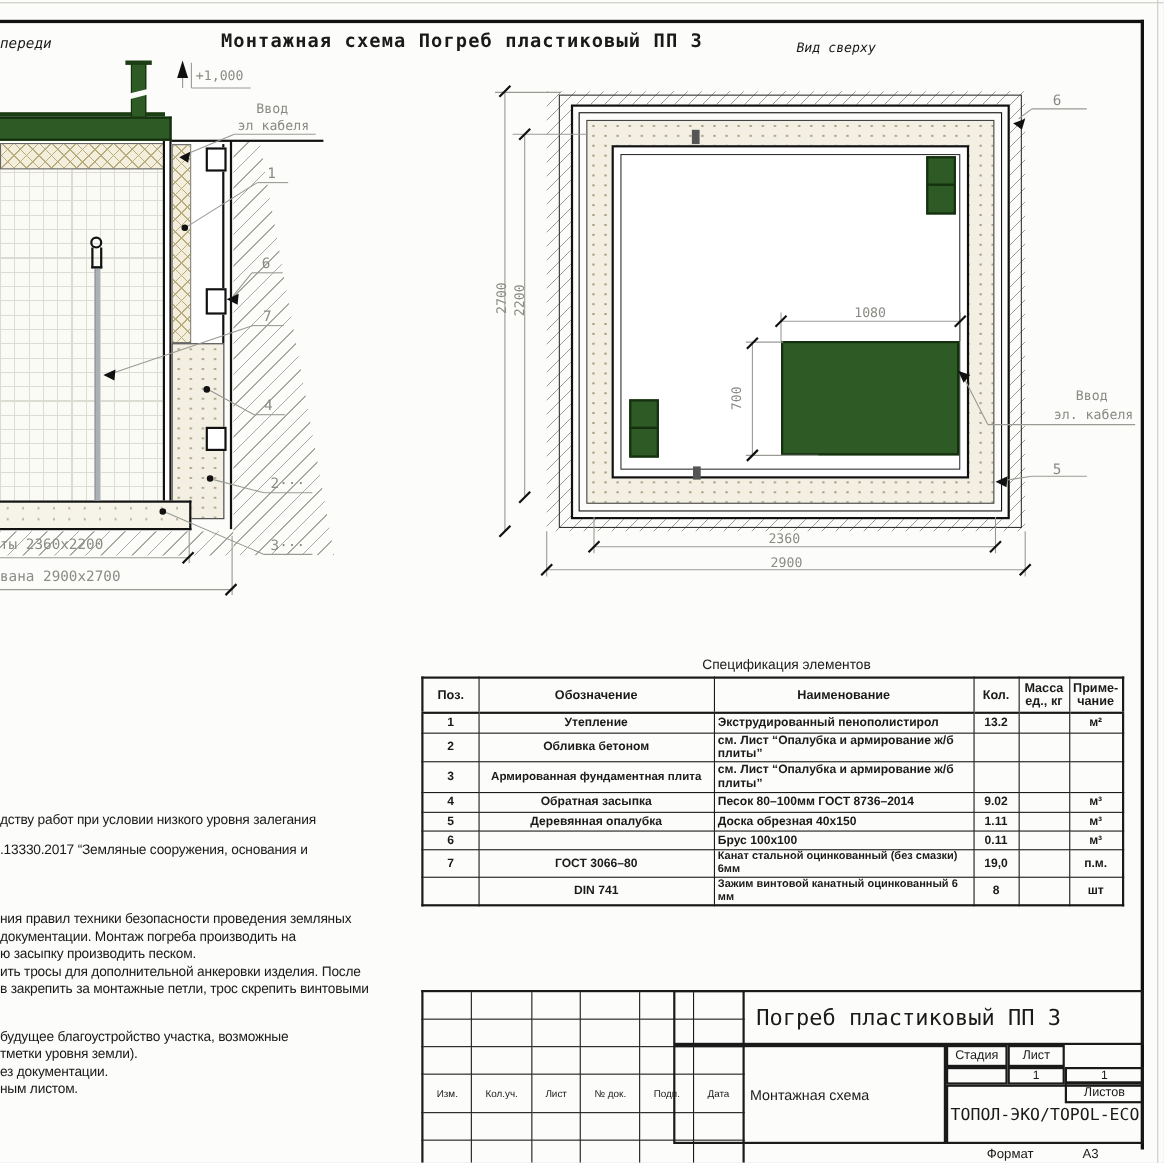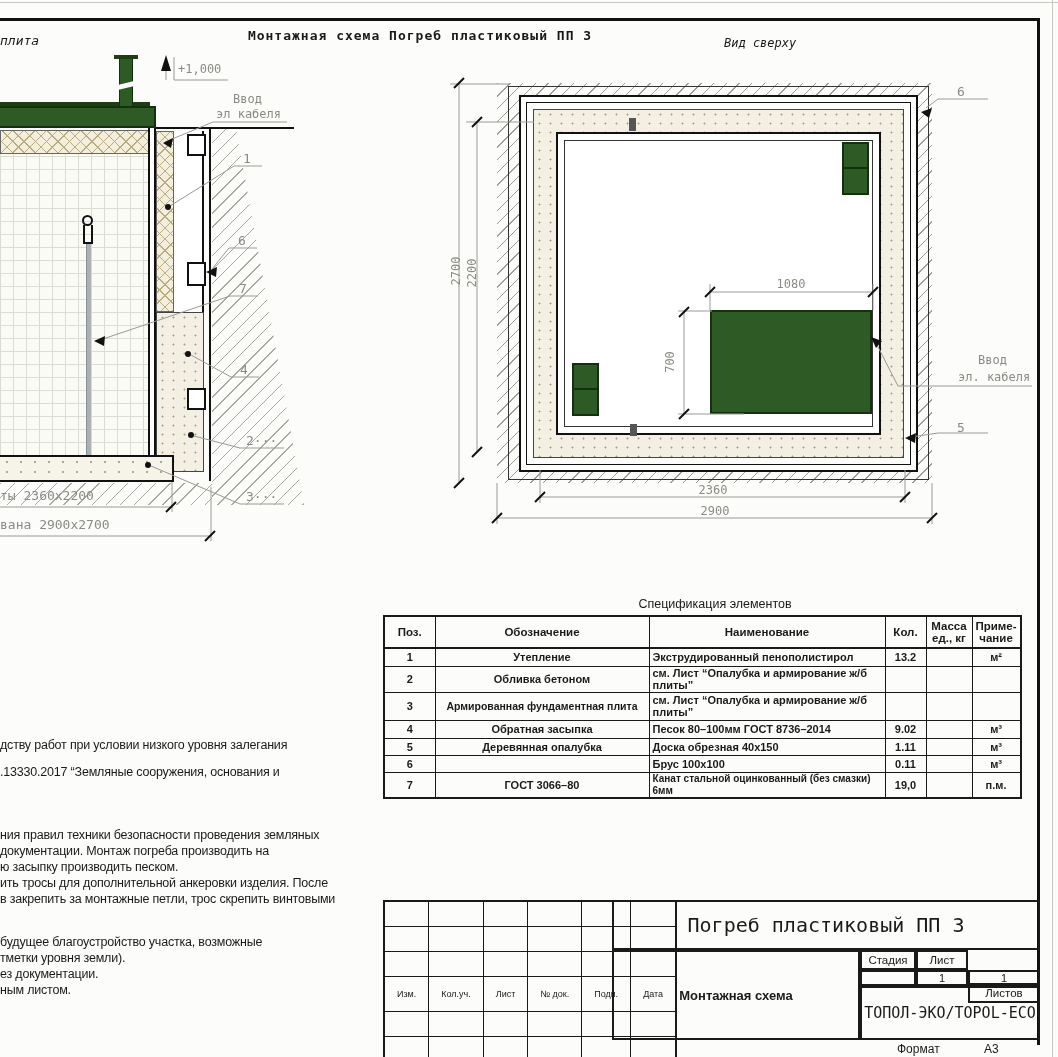--- a/index.html
+++ b/index.html
@@ -40,22 +40,22 @@
 </head>
 <body>
 
 <div class="sheet">
 
   <div class="abs" style="left:0;top:2px;width:1058px;height:1px;background:#c9c9c4;"></div>
   <div class="abs" style="left:0;top:18px;width:1040px;height:3px;background:#111;"></div>
   <div class="abs" style="left:1037px;top:18px;width:3px;height:1027px;background:#111;"></div>
   <div class="abs" style="left:1052px;top:0;width:1px;height:1057px;background:#c9c9c4;"></div>
 
-  <div class="abs cad" style="left:0;top:33px;font-size:13px;font-style:italic;">плита</div>
-  <div class="abs cad" style="left:160px;top:28px;width:520px;text-align:center;font-size:13px;font-weight:bold;letter-spacing:1px;">Монтажная схема Погреб пластиковый ПП 3</div>
+  <div class="abs cad" style="left:0;top:33px;font-size:13px;font-style:italic;">переди</div>
+  <div class="abs cad" style="left:160px;top:28px;width:520px;text-align:center;font-size:17px;font-weight:bold;letter-spacing:1px;">Монтажная схема Погреб пластиковый ПП 3</div>
   <div class="abs cad" style="left:724px;top:36px;font-size:12px;font-style:italic;">Вид сверху</div>
 
   <div class="abs hatch" style="left:212px;top:128px;width:92px;height:377px;clip-path:polygon(0 0,26% 0,100% 100%,0 100%);"></div>
   <div class="abs hatch" style="left:0;top:483px;width:212px;height:22px;"></div>
 
   <div class="abs gridpat" style="left:0;top:154px;width:148px;height:302px;"></div>
   <div class="abs diamond" style="left:0;top:130px;width:150px;height:24px;border:1px solid #666;"></div>
   <div class="abs" style="left:148px;top:128px;width:8px;height:353px;background:#fff;border-left:2px solid #111;border-right:2px solid #111;"></div>
   <div class="abs diamond" style="left:156px;top:131px;width:18px;height:181px;border:1px solid #666;"></div>
   <div class="abs" style="left:174px;top:131px;width:30px;height:181px;background:#fff;border-right:2px solid #111;"></div>
@@ -284,20 +284,28 @@
           <td class="c">м³</td>
     </tr>
     <tr style="height:18px;">
       <td class="c">7</td>
           <td class="c">ГОСТ 3066–80</td>
       <td style="font-size:10px;">Канат стальной оцинкованный (без смазки) 6мм</td>
           <td class="c">19,0</td>
       <td class="c"></td>
           <td class="c">п.м.</td>
     </tr>
+    <tr style="height:17px;">
+      <td class="c"></td>
+          <td class="c">DIN 741</td>
+      <td style="font-size:10px;">Зажим винтовой канатный оцинкованный 6 мм</td>
+          <td class="c">8</td>
+      <td class="c"></td>
+          <td class="c">шт</td>
+    </tr>
   </tbody>
     </table>
 
   <div class="note-line" style="top:738px;">дству работ при условии низкого уровня залегания</div>
   <div class="note-line" style="top:765px;">.13330.2017 “Земляные сооружения, основания и</div>
   <div class="note-line" style="top:828px;">ния правил техники безопасности проведения земляных</div>
   <div class="note-line" style="top:844px;">документации. Монтаж погреба производить на</div>
   <div class="note-line" style="top:860px;">ю засыпку производить песком.</div>
   <div class="note-line" style="top:876px;">ить тросы для дополнительной анкеровки изделия. После</div>
   <div class="note-line" style="top:892px;">в закрепить за монтажные петли, трос скрепить винтовыми</div>
@@ -396,21 +404,21 @@
           <td></td>
           <td></td>
         </tr>
   </tbody>
     </table>
 
   <div class="abs cell" style="left:612px;top:900px;width:428px;height:50px;">
     <span class="cad" style="font-size:20px;">Погреб пластиковый ПП 3</span>
   </div>
   <div class="abs cell" style="left:612px;top:950px;width:248px;height:90px;">
-    <span style="font-size:13px;font-weight:bold;">Монтажная схема</span>
+    <span style="font-size:13px;">Монтажная схема</span>
   </div>
   <div class="abs cell" style="left:860px;top:950px;width:56px;height:20px;">
     <span style="font-size:11.5px;">Стадия</span>
   </div>
   <div class="abs cell" style="left:916px;top:950px;width:52px;height:20px;">
     <span style="font-size:11.5px;">Лист</span>
   </div>
   <div class="abs cell" style="left:968px;top:950px;width:72px;height:20px;margin-top:33px;">
     <span style="font-size:11.5px;">Листов</span>
   </div>

